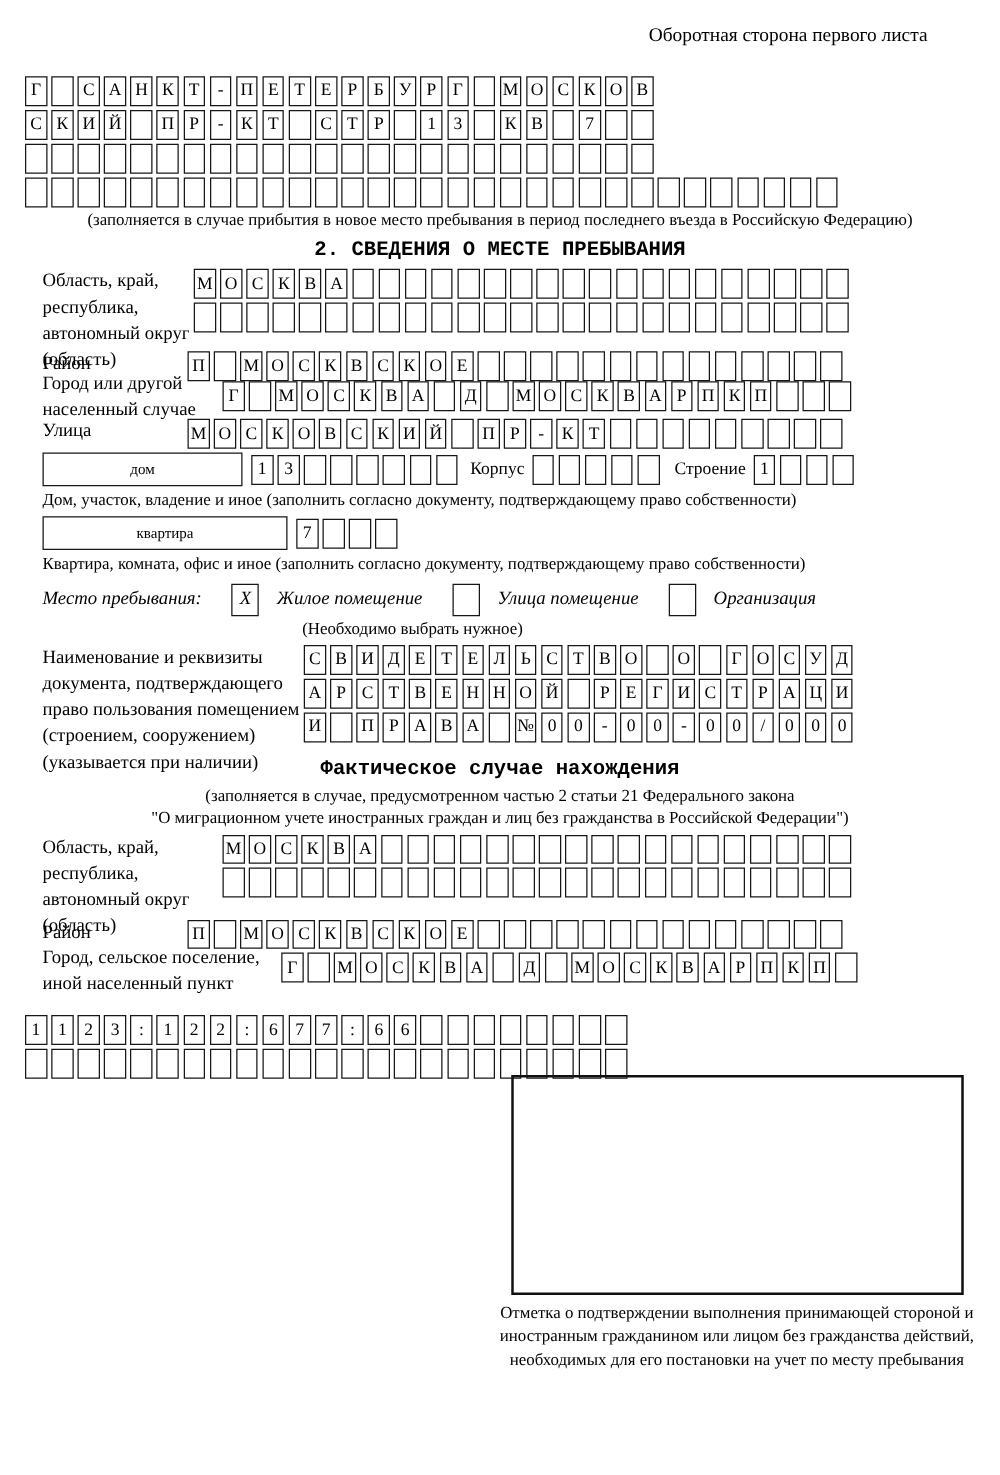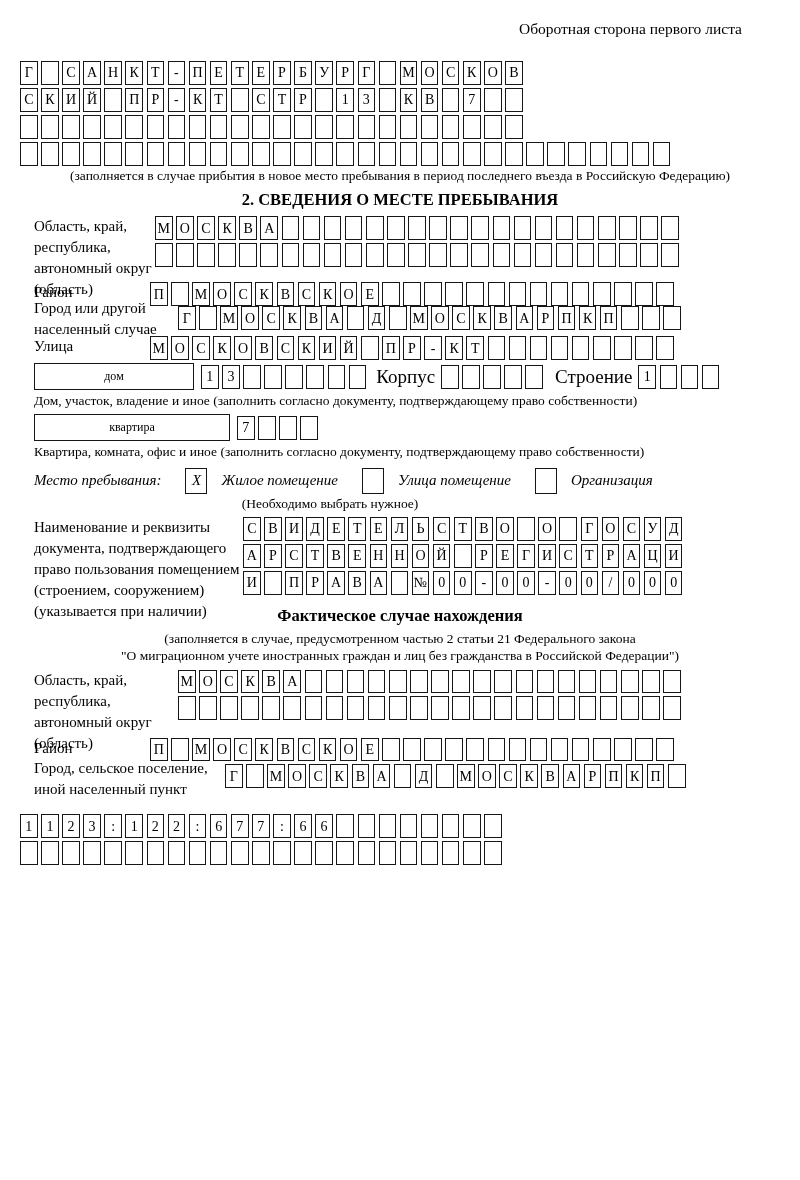--- a/index.html
+++ b/index.html
@@ -16,27 +16,27 @@
   .w158 { width: 158px; } .w135 { width: 135px; } .w130 { width: 130px; }
   .w223 { width: 223px; } .w205 { width: 205px; } .w180 { width: 180px; }
   .rows { display: flex; flex-direction: column; gap: 3px; }
   .cells { display: flex; gap: 3.5px; }
   .cell {
     flex: none; width: 17.6px; height: 23.9px; border: 1.7px solid #161616;
     display: flex; align-items: center; justify-content: center;
     font-size: 14px; padding-top: 1px;
   }
   .note { font-size: 13.5px; line-height: 1.25; }
-  .title { font-size: 16.5px; font-weight: bold; text-align: center; }
+  .title { font-size: 16.5px; font-weight: bold; text-align: center; font-family: Liberation Mono, monospace; }
   .wbox {
     flex: none; border: 1.7px solid #161616; height: 27px;
     display: flex; align-items: center; justify-content: center; font-size: 12px;
   }
   .inlrow { display: flex; align-items: center; padding-left: 14px; }
-  .inllbl { font-size: 19px; flex: none; }
+  .inllbl { font-size: 14px; flex: none; }
   .stayrow { display: flex; align-items: center; font-size: 15px; padding-left: 14px; font-style: italic; }
   .chk {
     flex: none; width: 22px; height: 26px; border: 1.7px solid #161616;
     display: flex; align-items: center; justify-content: center;
     font-size: 15px; margin: 0 14px 0 24px;
   }
   .stampwrap { margin-left: 372px; width: 395px; }
   .stampbox { width: 362px; height: 176px; border: 2px solid #101010; margin: 0 auto; }
   .stampcap { font-size: 13.5px; line-height: 1.38; text-align: center; margin-top: 5px; }
 </style>
@@ -614,14 +614,18 @@
           <div class="cell"></div>
           <div class="cell"></div>
           <div class="cell"></div>
           <div class="cell"></div>
           <div class="cell"></div>
           <div class="cell"></div>
         </div>
     </div>
   </div>
 
+  <div class="stampwrap" style="margin-top:-3px">
+    <div class="stampbox"></div>
+    <div class="stampcap">Отметка о подтверждении выполнения принимающей стороной и иностранным гражданином или лицом без гражданства действий, необходимых для его постановки на учет по месту пребывания</div>
+  </div>
 
 </div>
 
 </body></html>

